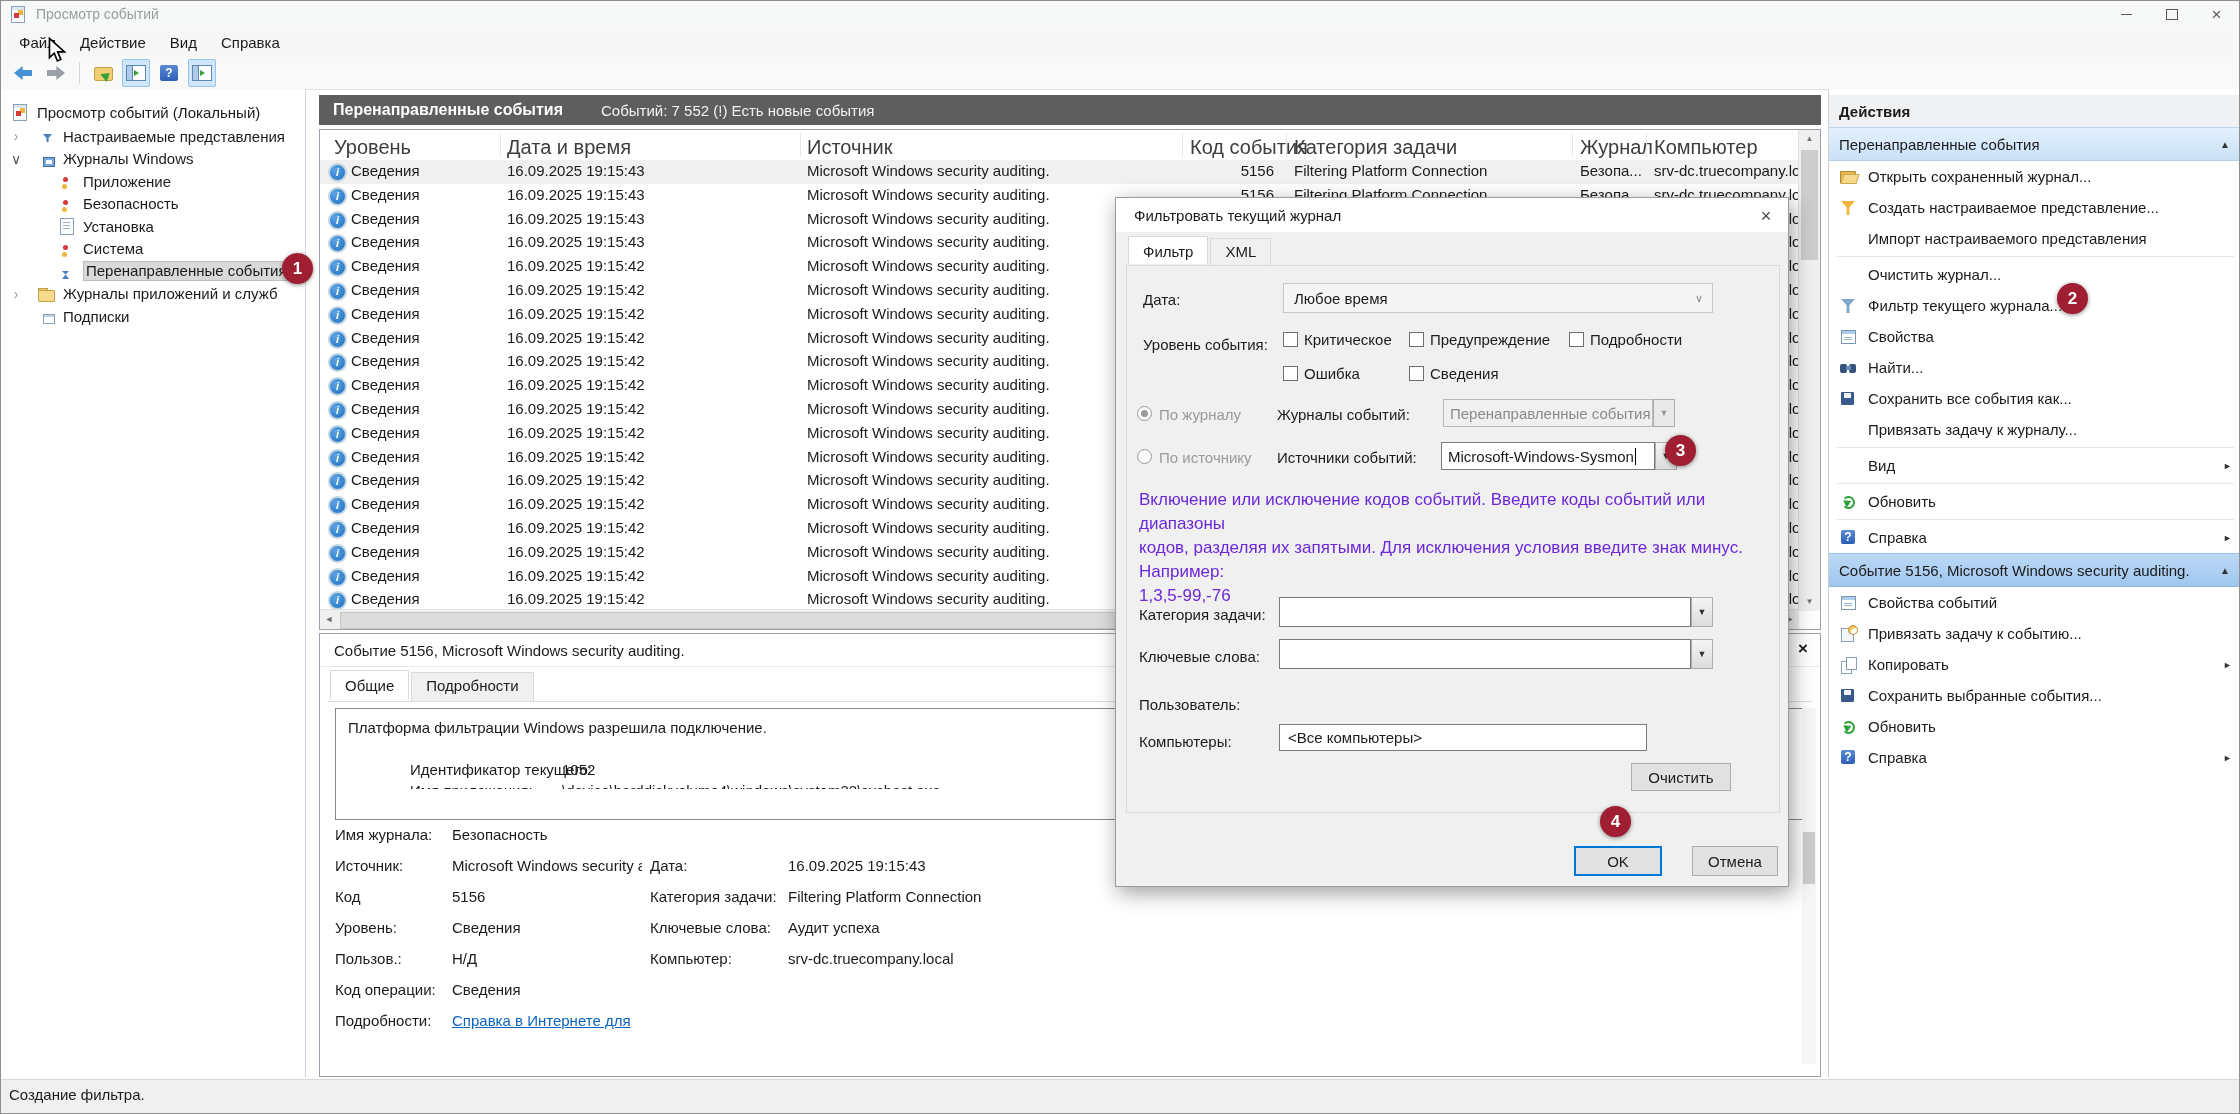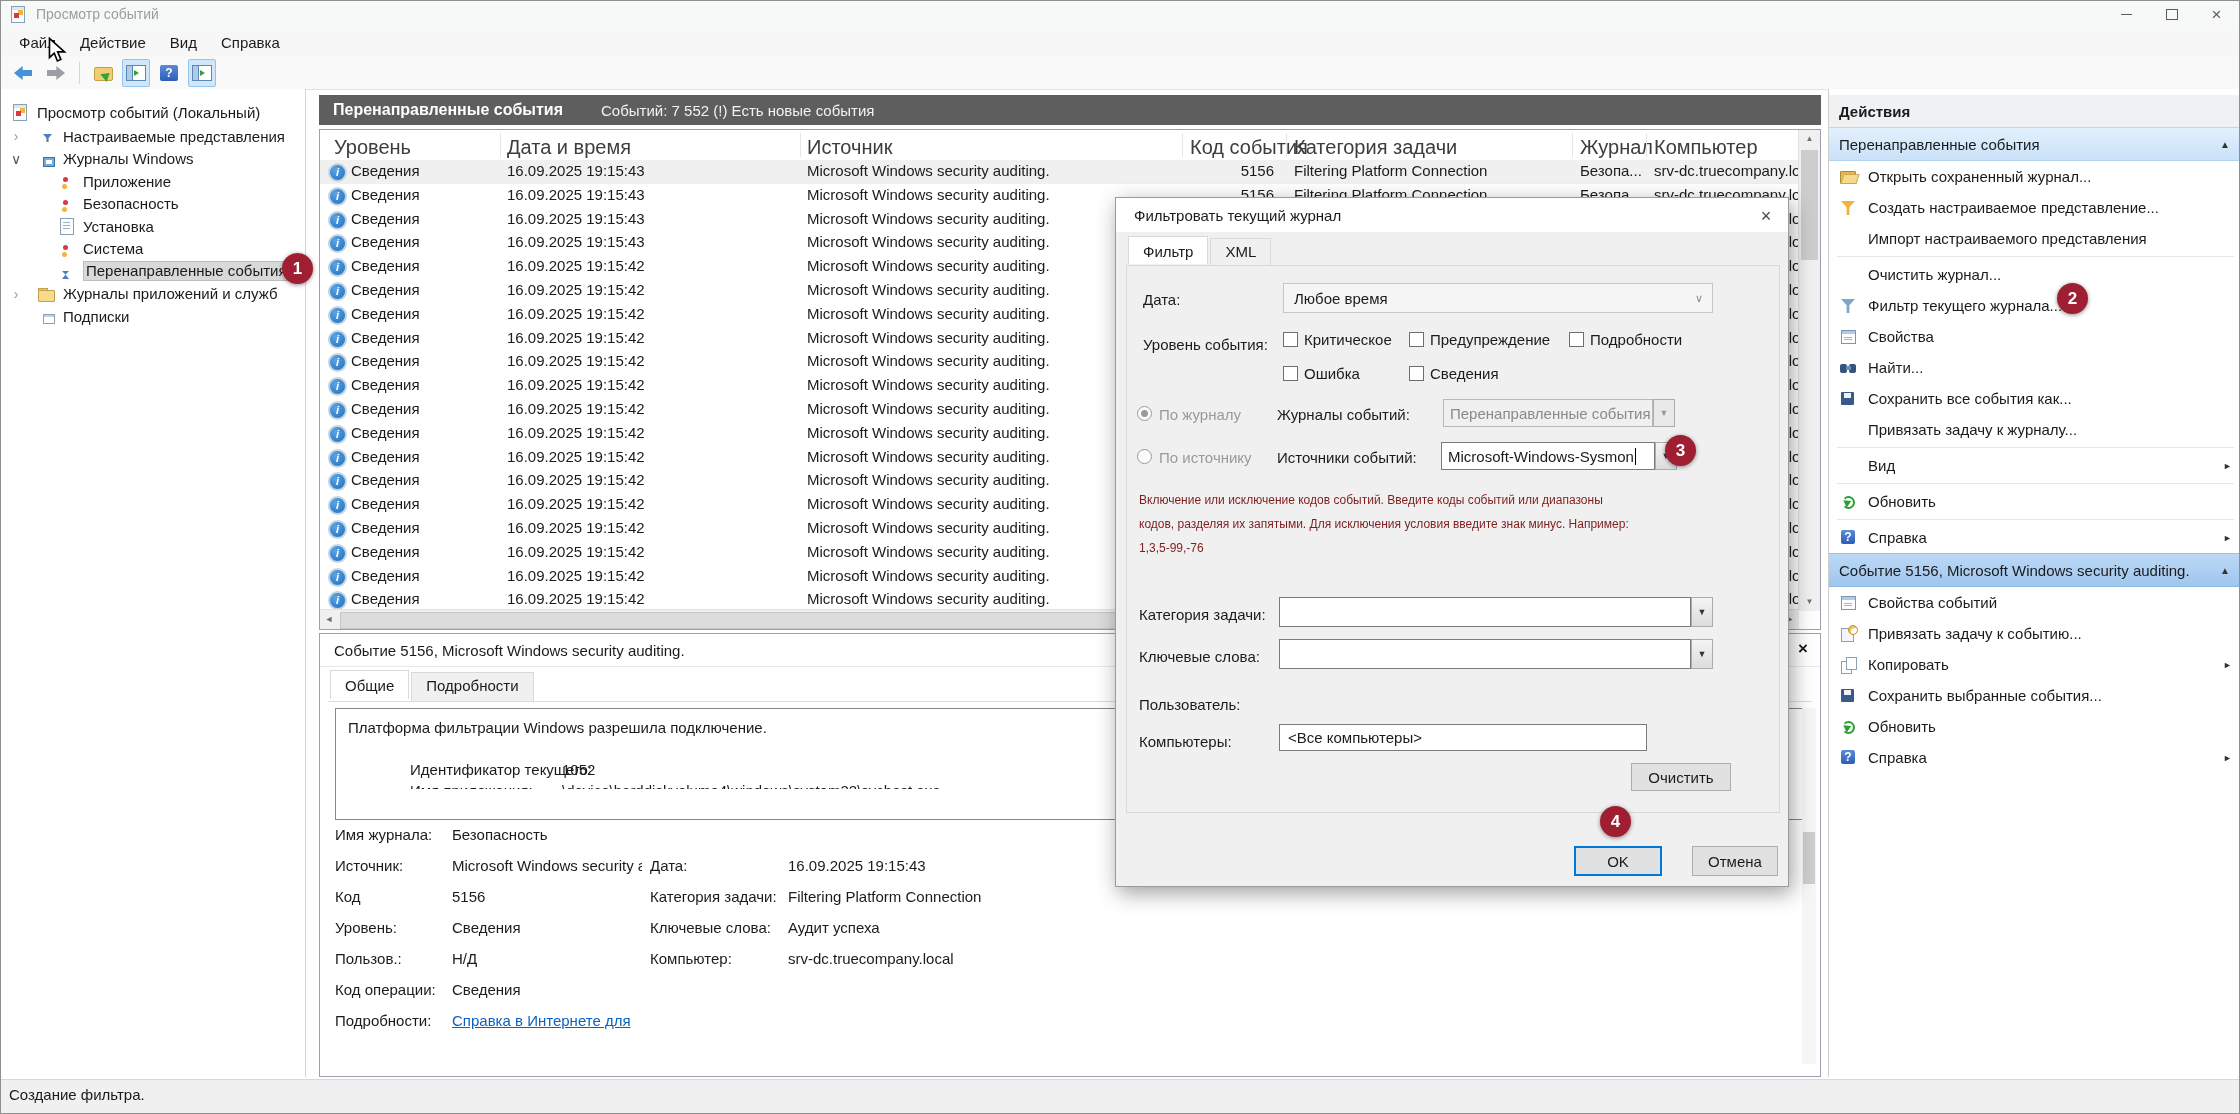--- a/index.html
+++ b/index.html
@@ -150,21 +150,21 @@
   .cc-btn{position:absolute;right:0;top:0;width:22px;bottom:0;background:linear-gradient(#f4f4f4,#dcdcdc);border:1px solid #adadad;display:flex;align-items:center;justify-content:center;font-size:9px;color:#333;box-sizing:border-box}
   .cc-btn.dis{background:#e9e9e9;color:#9a9a9a}
   .caret{display:inline-block;width:1px;height:17px;background:#000;margin-left:1px}
   .checkbox{position:absolute;width:15px;height:15px;background:#fff;border:1px solid #6e6e6e;box-sizing:border-box}
   .cb-label{position:absolute;font-size:15px}
   .radio{position:absolute;width:15px;height:15px;border:1px solid #9a9a9a;border-radius:50%;background:#fbfbfb;box-sizing:border-box}
   .radio.on::before{content:"";position:absolute;left:3px;top:3px;width:7px;height:7px;border-radius:50%;background:#9a9a9a}
   .ti{position:absolute;background:#fff;border:1px solid #7a7a7a;display:flex;align-items:center;padding-left:8px;font-size:15px;box-sizing:border-box}
   .btn{position:absolute;background:#e1e1e1;border:1px solid #adadad;display:flex;align-items:center;justify-content:center;font-size:15px;box-sizing:border-box}
   .btn.focused{border:2px solid #0078d7}
-  .instr{position:absolute;font-size:12px;line-height:24px;color:#7f1d1d}
+  .instr{position:absolute;font-size:17px;line-height:24px;color:#6d28d9}
   
   .badge{position:absolute;width:31px;height:31px;border-radius:50%;background:#a01e32;color:#fff;font-weight:bold;
          display:flex;align-items:center;justify-content:center;font-size:17px;z-index:40;box-shadow:0 1px 4px rgba(0,0,0,.45)}
   #cursor{position:absolute;left:46px;top:36px;z-index:50}
 </style>
 </head>
 <body>
 
 <div id="app">
 

